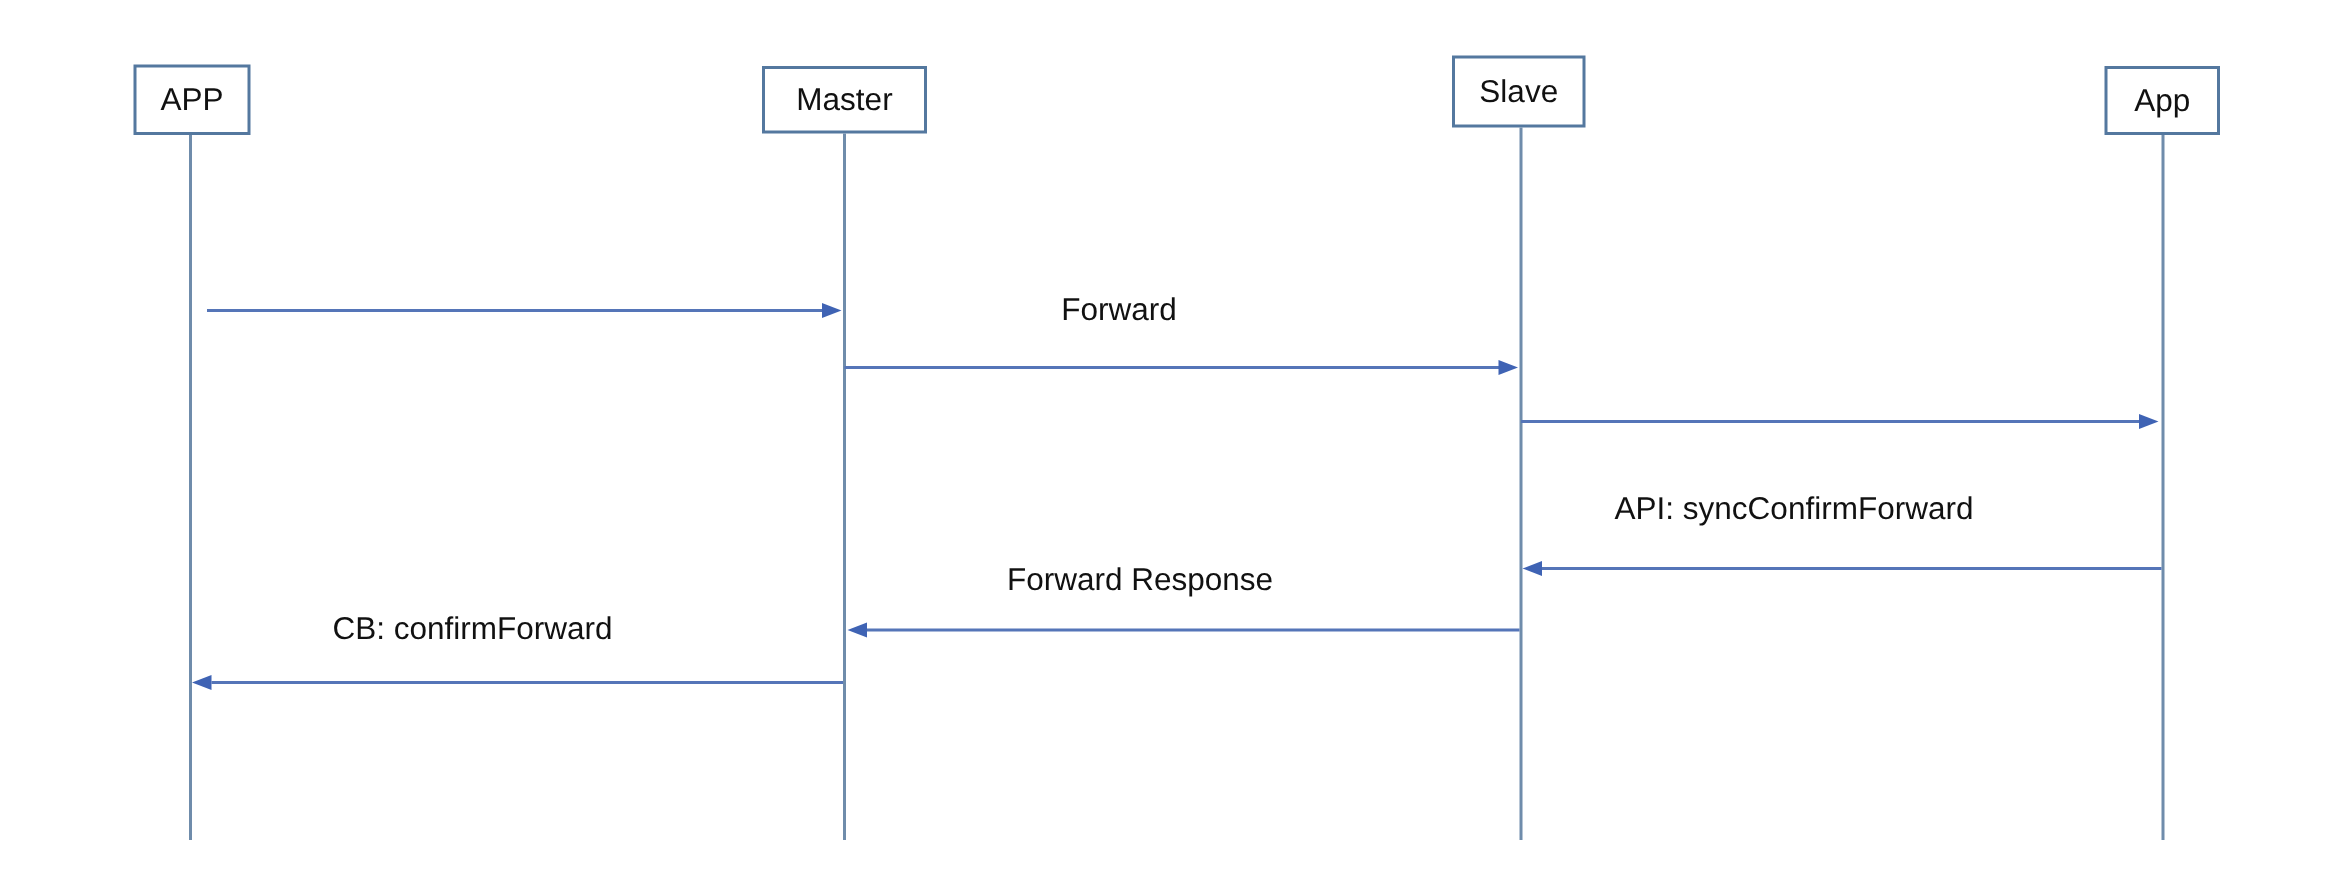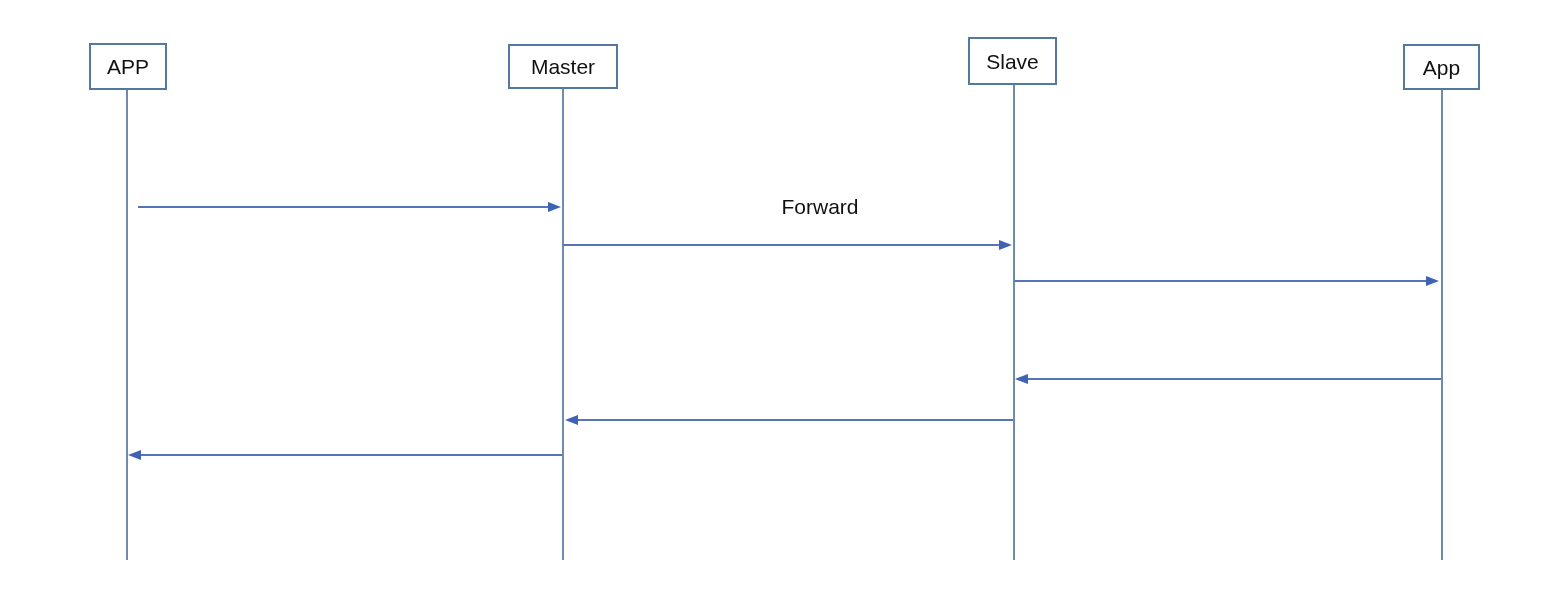--- a/index.html
+++ b/index.html
@@ -60,29 +60,32 @@
   </div>
 
   <div class="lifeline" style="left:126px;top:90px;height:470px"></div>
   <div class="lifeline" style="left:562px;top:89px;height:471px"></div>
   <div class="lifeline" style="left:1013px;top:85px;height:475px"></div>
   <div class="lifeline" style="left:1441px;top:90px;height:470px"></div>
 
   <div class="msg-line" style="left:138px;top:206px;width:413px"></div>
   <div class="arrowhead right" style="left:548px;top:202px"></div>
 
-  <div class="msg-label" style="left:820px;top:195px">Forward</div>
+  <div class="msg-label" style="left:746px;top:195px">Forward</div>
   <div class="msg-line" style="left:563px;top:244px;width:439px"></div>
   <div class="arrowhead right" style="left:999px;top:240px"></div>
 
   <div class="msg-line" style="left:1014px;top:280px;width:414px"></div>
   <div class="arrowhead right" style="left:1426px;top:276px"></div>
 
+  <div class="msg-label" style="left:1196px;top:328px">API: syncConfirmForward</div>
   <div class="msg-line" style="left:1028px;top:378px;width:413px"></div>
   <div class="arrowhead left" style="left:1015px;top:374px"></div>
 
+  <div class="msg-label" style="left:760px;top:375px">Forward Response</div>
   <div class="msg-line" style="left:578px;top:419px;width:435px"></div>
   <div class="arrowhead left" style="left:565px;top:415px"></div>
 
+  <div class="msg-label" style="left:315px;top:408px">CB: confirmForward</div>
   <div class="msg-line" style="left:141px;top:454px;width:421px"></div>
   <div class="arrowhead left" style="left:128px;top:450px"></div>
 
 </div>
 
 </body></html>

